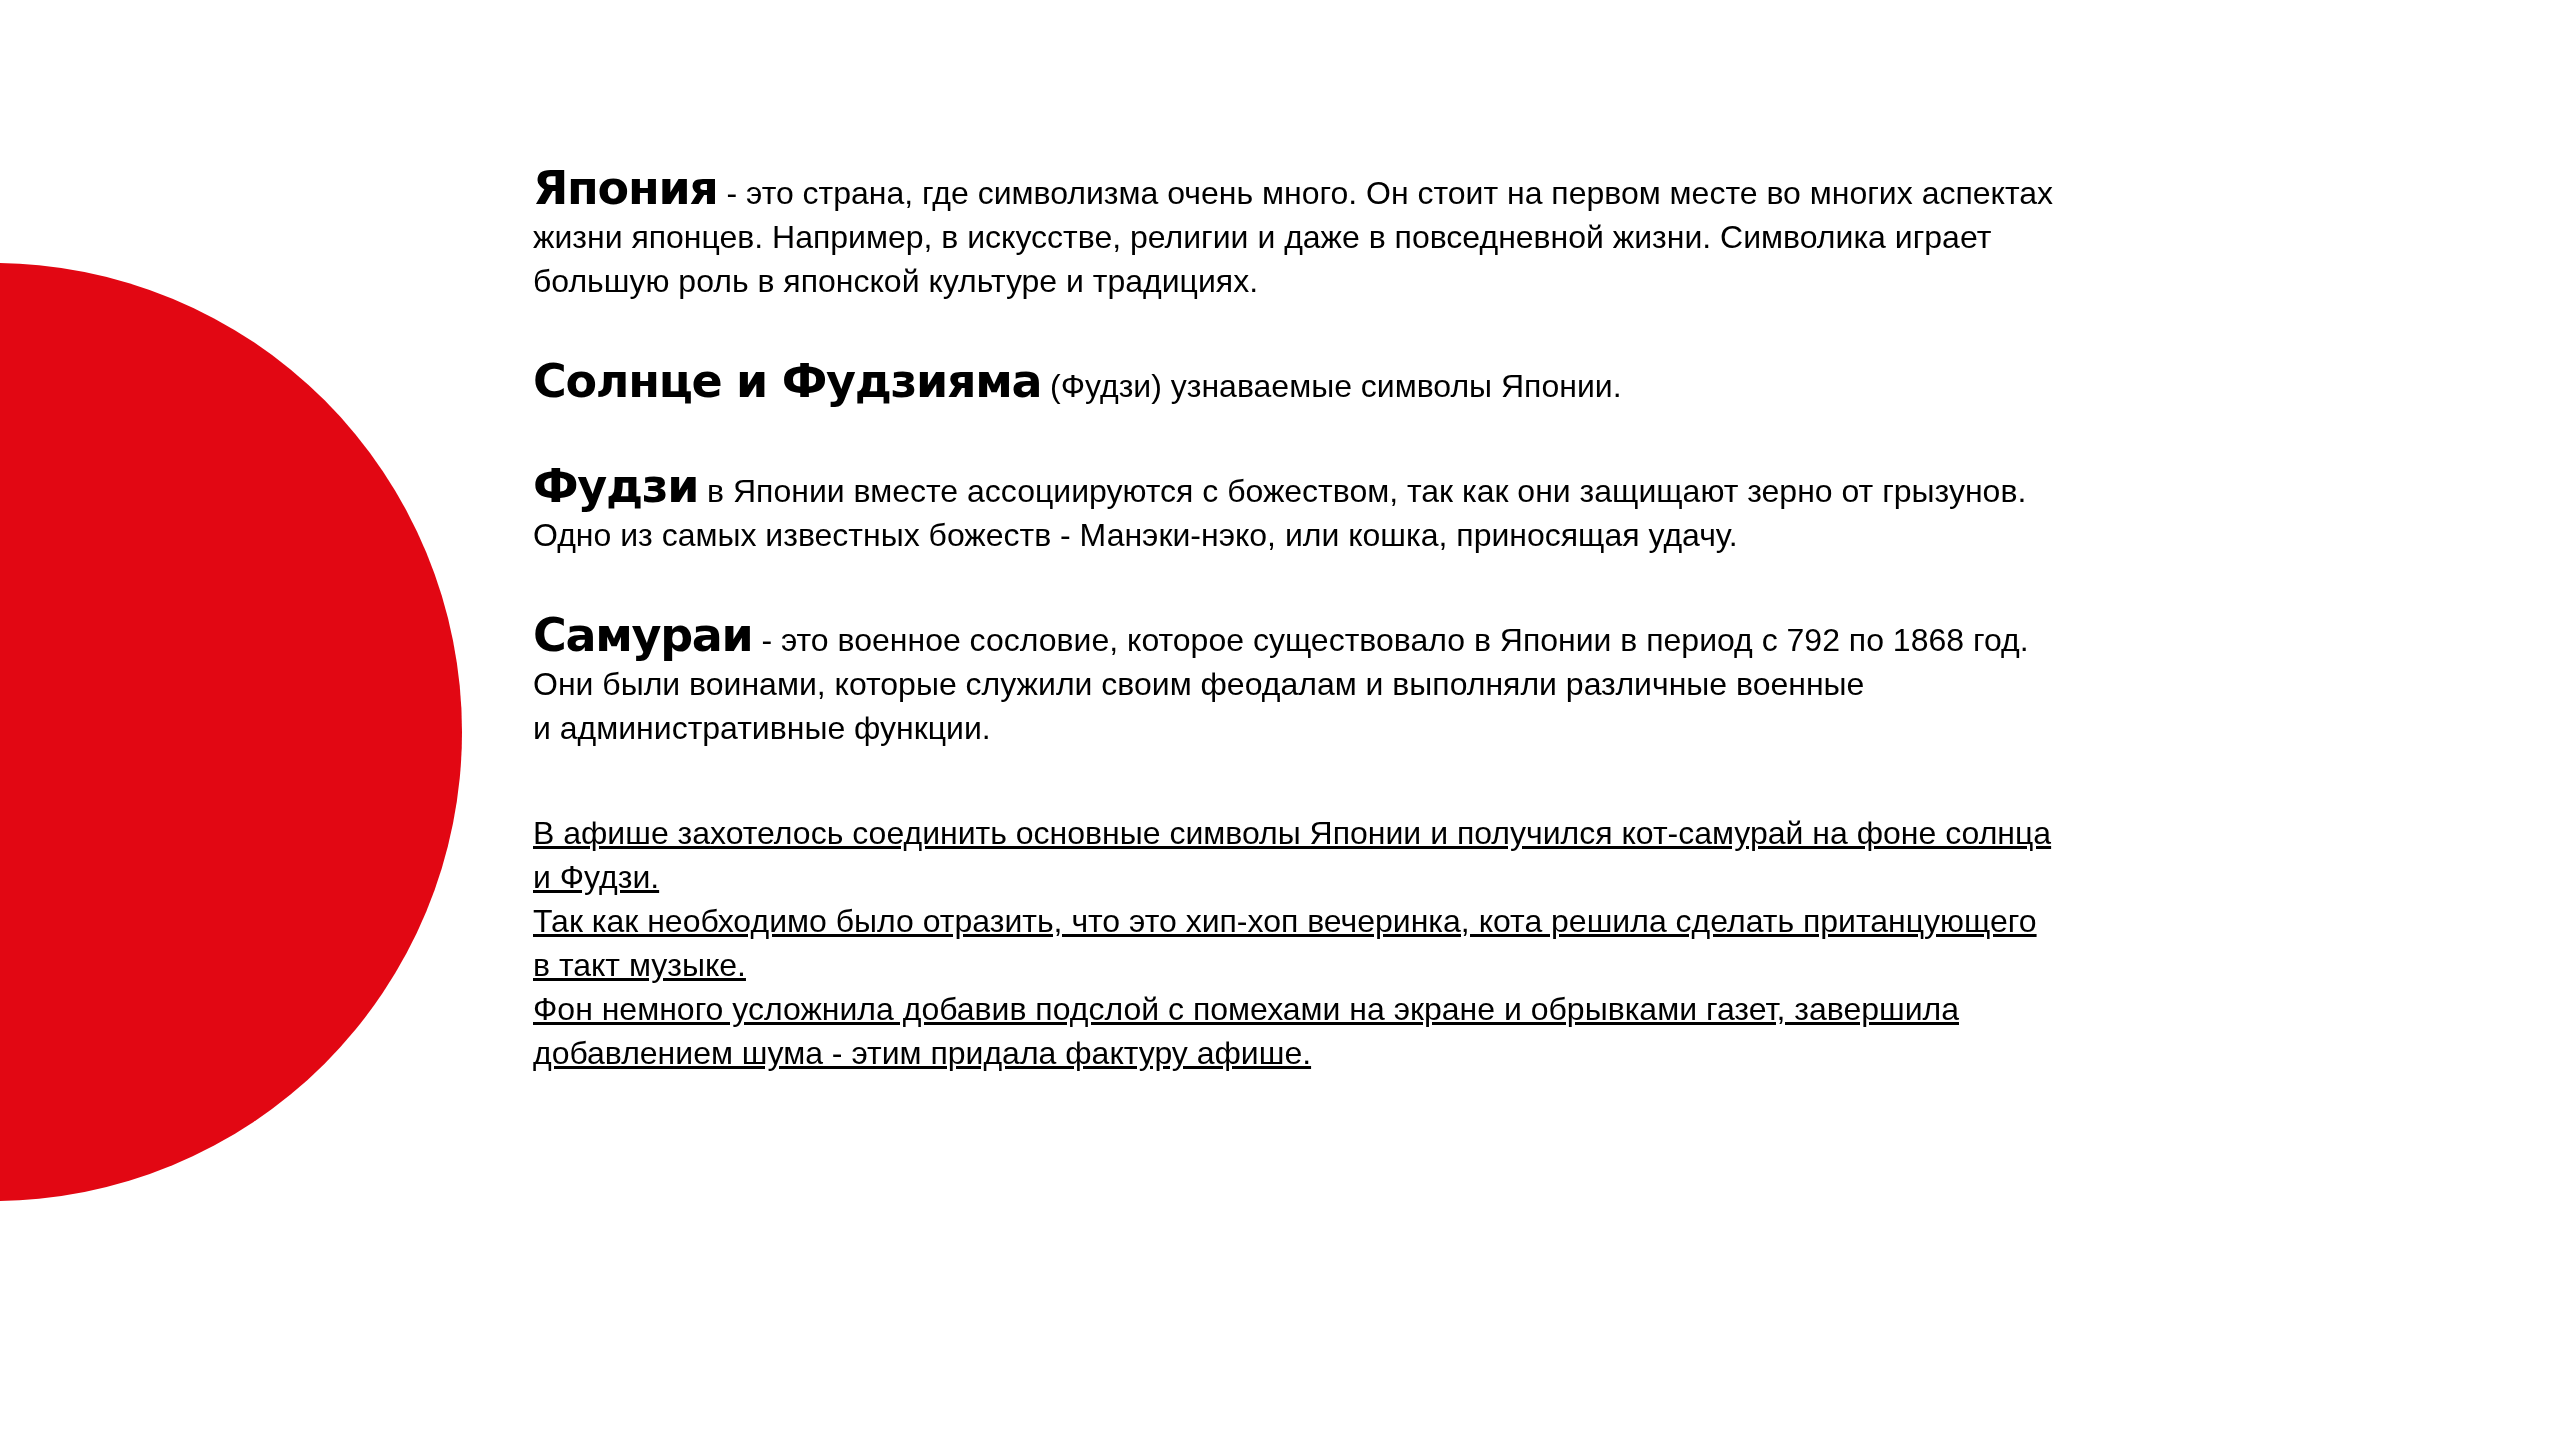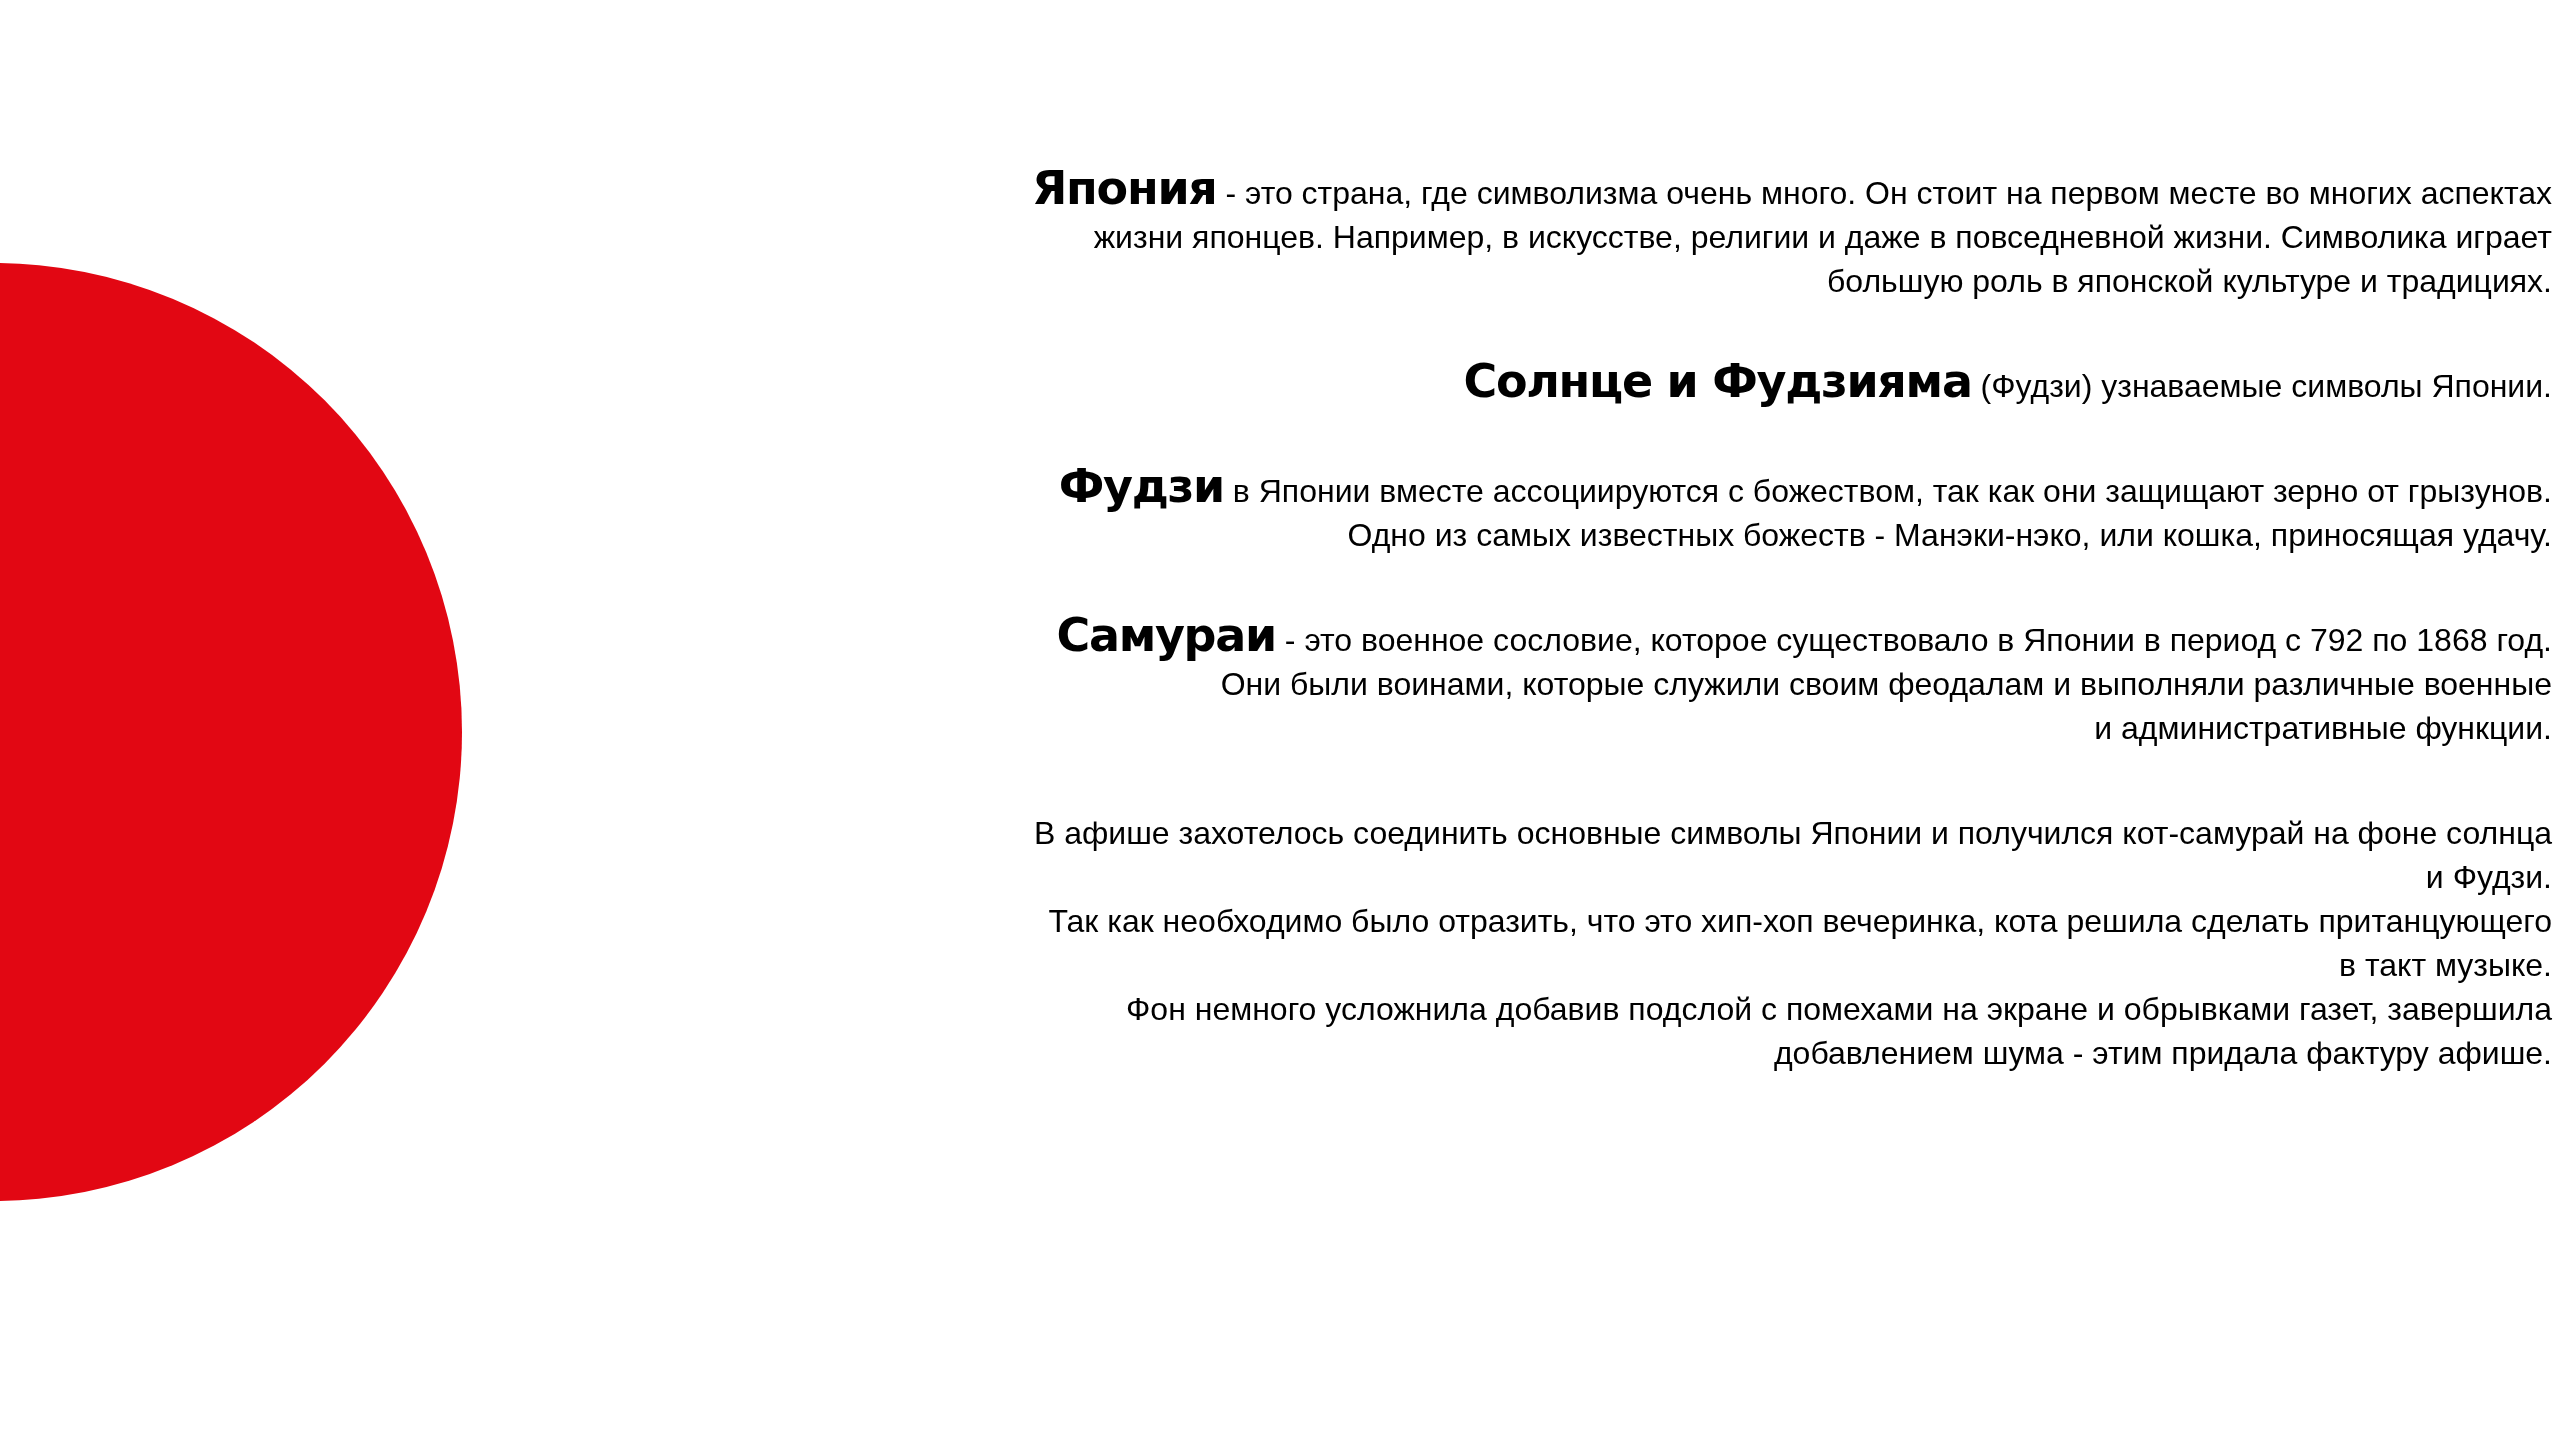--- a/index.html
+++ b/index.html
@@ -7,21 +7,20 @@
     padding: 0;
     background: #ffffff;
   }
   .slide {
     position: relative;
     width: 2576px;
     height: 1449px;
     background: #ffffff;
     overflow: hidden;
     font-family: "Liberation Sans", sans-serif;
-    text-align: right;
   }
   
   .sun {
     position: absolute;
     left: -476px;
     top: 263px;
     width: 938px;
     height: 938px;
     border-radius: 50%;
   }
@@ -33,20 +32,21 @@
     color: #000000;
     font-size: 32px;
     line-height: 44px;
     font-weight: 400;
   }
   .section {
     margin: 0 0 56px 0;
   }
   .section:last-child {
     margin-bottom: 0;
+    text-decoration: underline;
   }
   .section-title {
     font-family: "DejaVu Sans", sans-serif;
     font-weight: bold;
     font-size: 46px;
     line-height: 44px;
     letter-spacing: -1.3px;
   }
   .section-body {
     white-space: pre-line;

